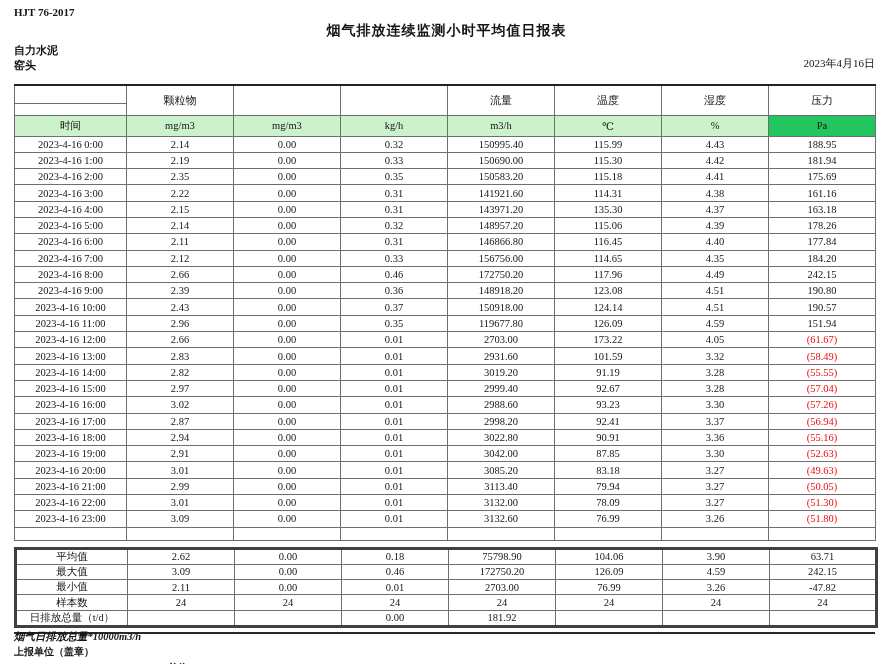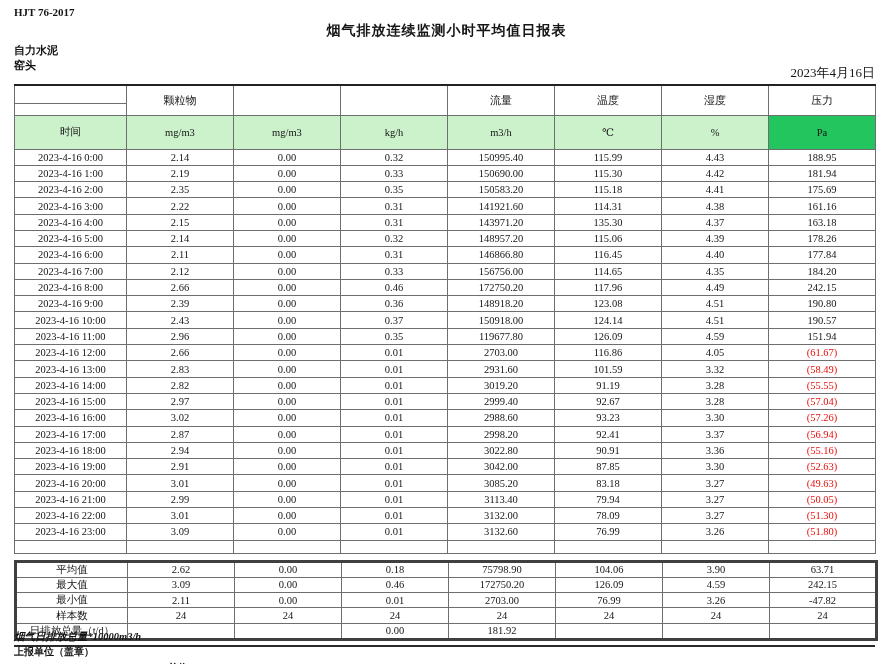--- a/index.html
+++ b/index.html
@@ -6,37 +6,37 @@
   html,body { background:#ffffff; }
   body {
     width:893px; height:664px; position:relative; overflow:hidden;
     font-family:"Liberation Serif","DejaVu Serif",serif; color:#151515;
   }
   .std-code  { position:absolute; left:14px; top:6px;  font-size:11px; font-weight:bold; }
   .doc-title { position:absolute; left:0; top:22px; width:893px; text-align:center;
                font-size:14px; font-weight:bold; letter-spacing:1px; }
   .company   { position:absolute; left:14px; top:43px; font-size:11px; font-weight:bold; }
   .stack     { position:absolute; left:14px; top:58px; font-size:11px; font-weight:bold; }
-  .date-line { position:absolute; right:18px; top:64px; font-size:13px; }
+  .date-line { position:absolute; right:18px; top:56px; font-size:11px; }
 
   .sheet { position:absolute; left:14px; top:84px; width:861px; }
 
   table { border-collapse:collapse; table-layout:fixed; width:861px; }
   th, td {
     border:1px solid #6e6e6e; text-align:center; vertical-align:middle;
     font-size:10.5px; font-weight:normal; padding:0 2px; overflow:hidden; white-space:nowrap;
   }
   #main-table { border:1px solid #3a3a3a; border-top:2px solid #222; }
   #summary-table { border:3px solid #404040; margin-top:6px; }
 
   tr.group-row  { height:30px; }
   tr.group-row th { font-size:11px;text-align:center; }
   th.split-cell { position:relative; }
   th.split-cell::after { content:""; position:absolute; left:0; right:0; top:17px; border-top:1px solid #6e6e6e; }
-  tr.unit-row   { height:34px; }
+  tr.unit-row   { height:21px; }
   tr.data-row   { height:16.3px; }
   tr.blank-row  { height:13px; }
   tr.summary-row{ height:15.4px; }
 
   .bottom-rule { width:861px; border-top:2px solid #2a2a2a; margin-top:4px; }
 
   .footnote   { position:absolute; left:14px; top:630px; font-size:10.5px; font-weight:bold;font-style:italic; }
   .sign-line  { position:absolute; left:14px; top:645px; width:400px; font-size:10px; font-weight:bold; }
   .sign-line .unit-word { position:absolute; left:154px; top:16px; }
 </style>
@@ -203,21 +203,21 @@
           <td>126.09</td>
           <td>4.59</td>
           <td>151.94</td>
         </tr>
         <tr class="data-row">
           <td>2023-4-16 12:00</td>
           <td>2.66</td>
           <td>0.00</td>
           <td>0.01</td>
           <td>2703.00</td>
-          <td>116.86</td>
+          <td>173.22</td>
           <td>4.05</td>
           <td style="color: rgb(232, 16, 12);">(61.67)</td>
         </tr>
         <tr class="data-row">
           <td>2023-4-16 13:00</td>
           <td>2.83</td>
           <td>0.00</td>
           <td>0.01</td>
           <td>2931.60</td>
           <td>101.59</td>

